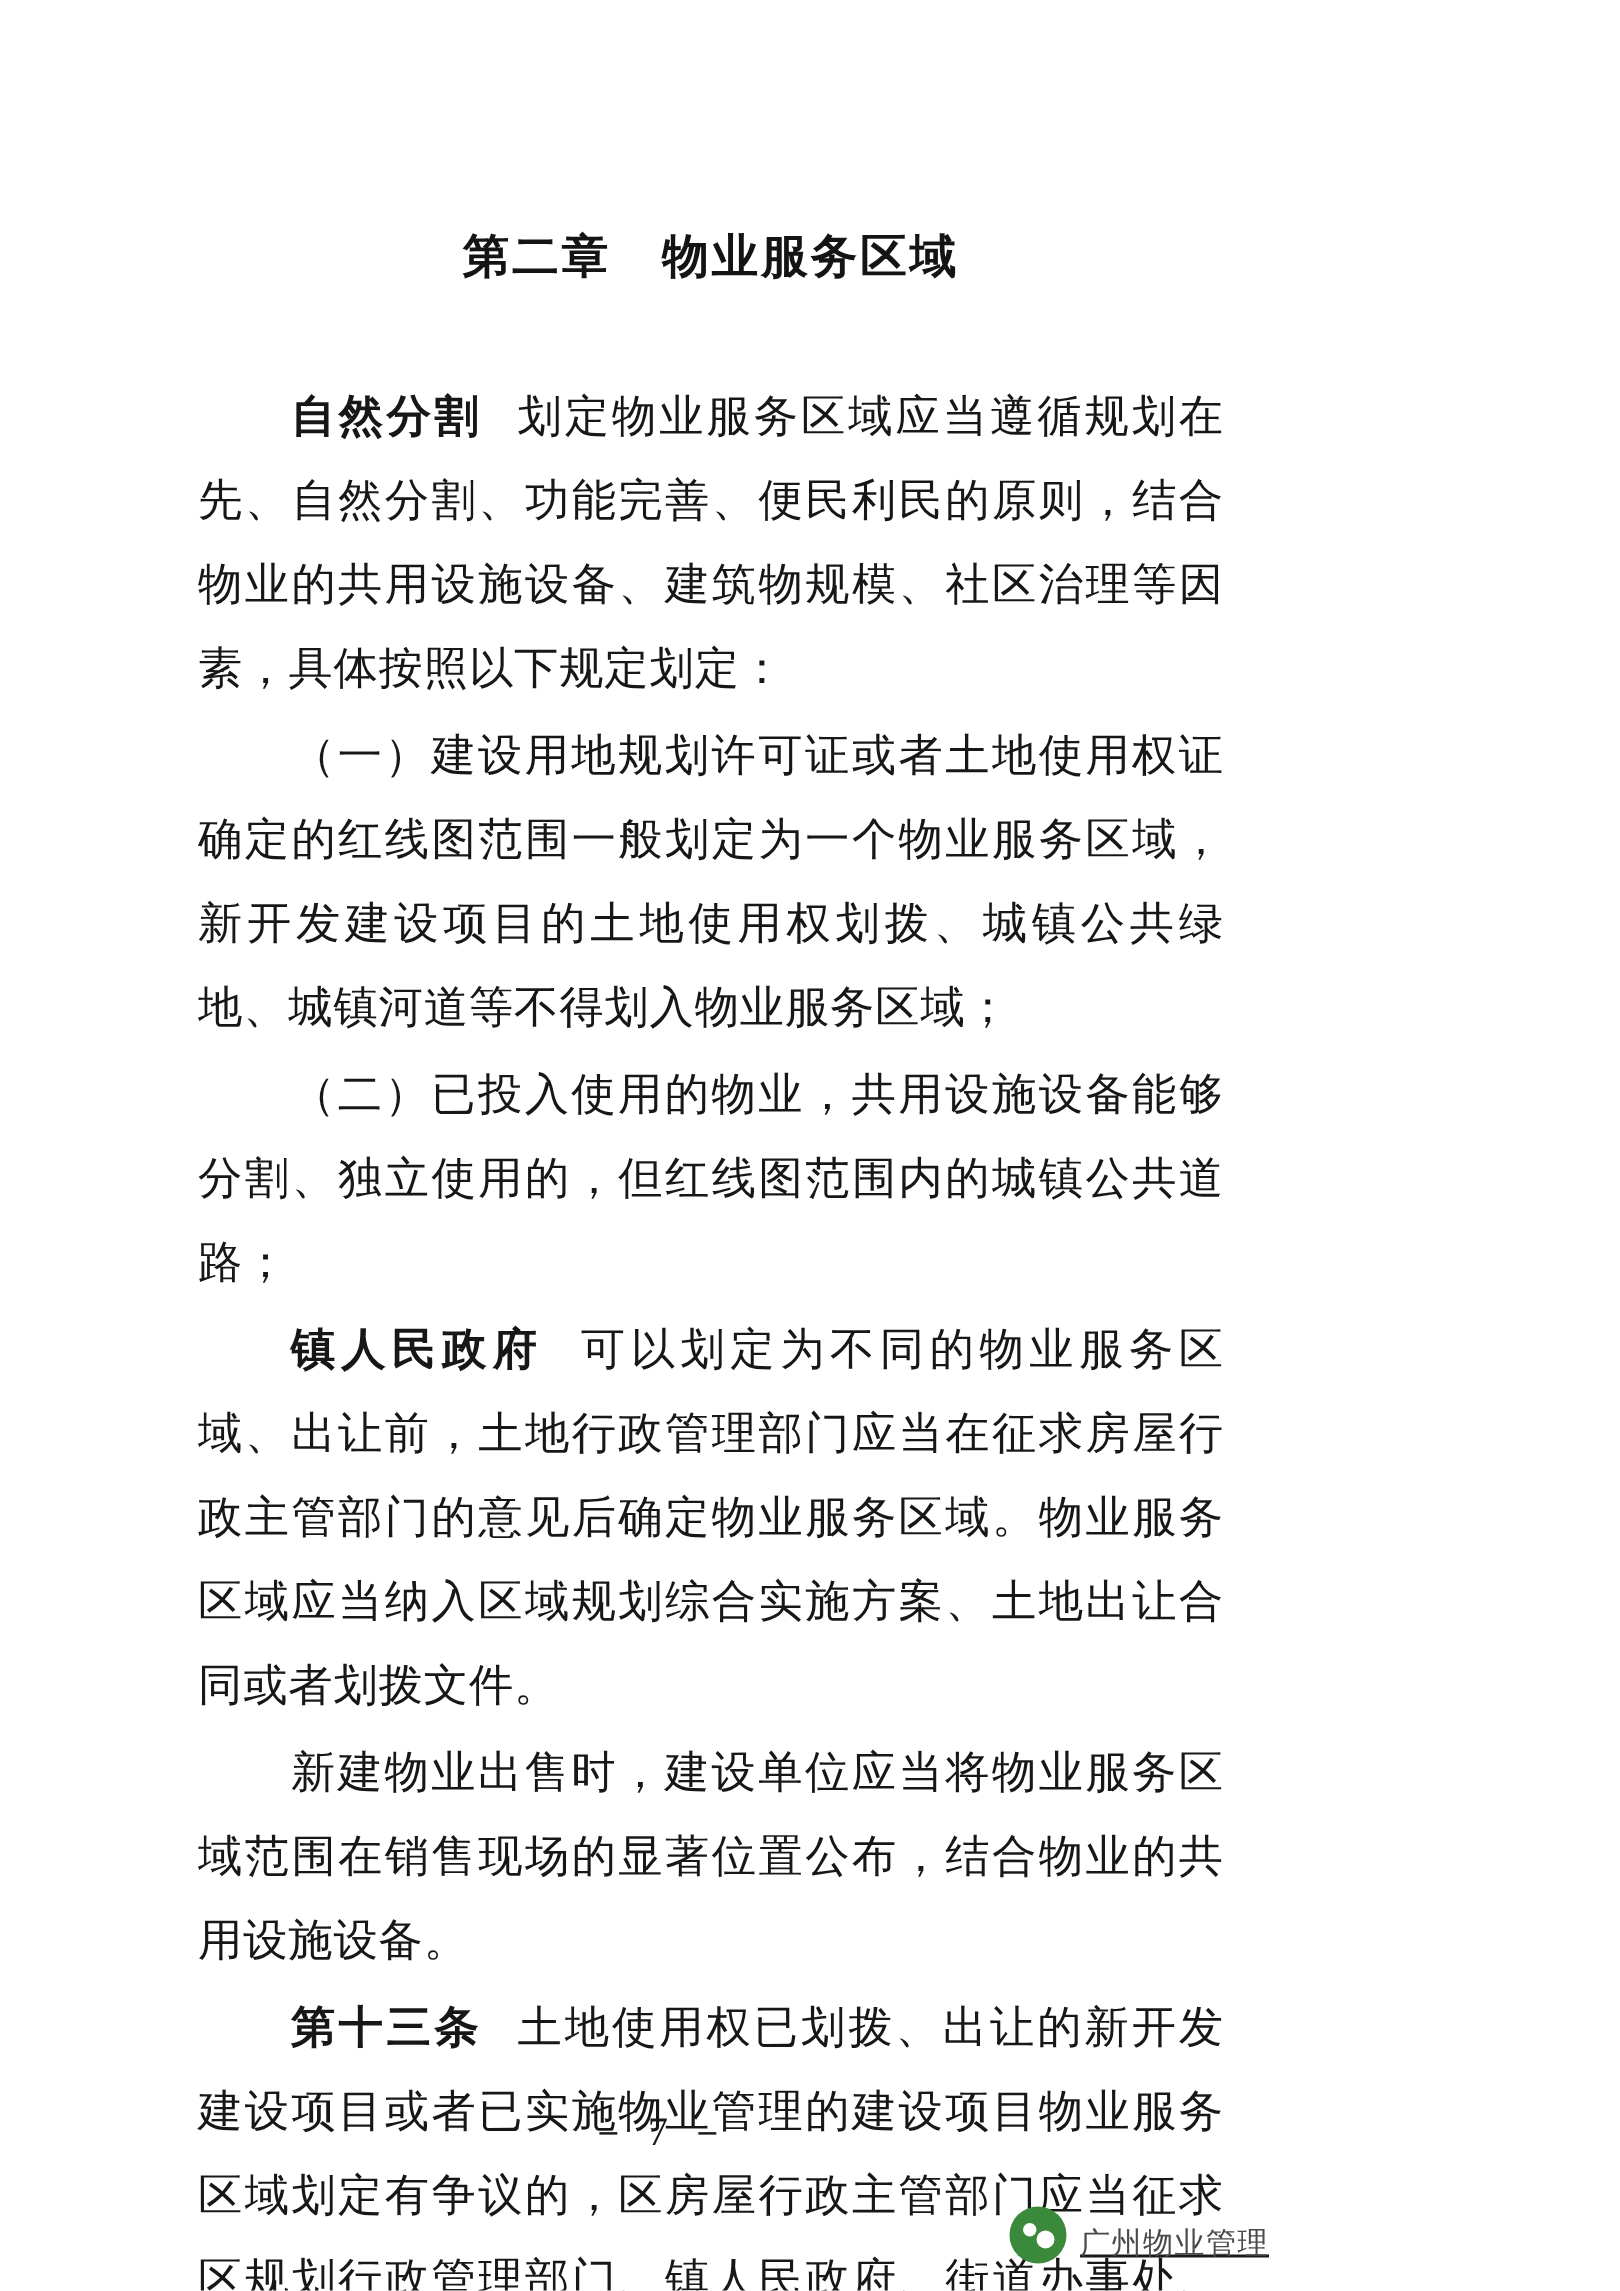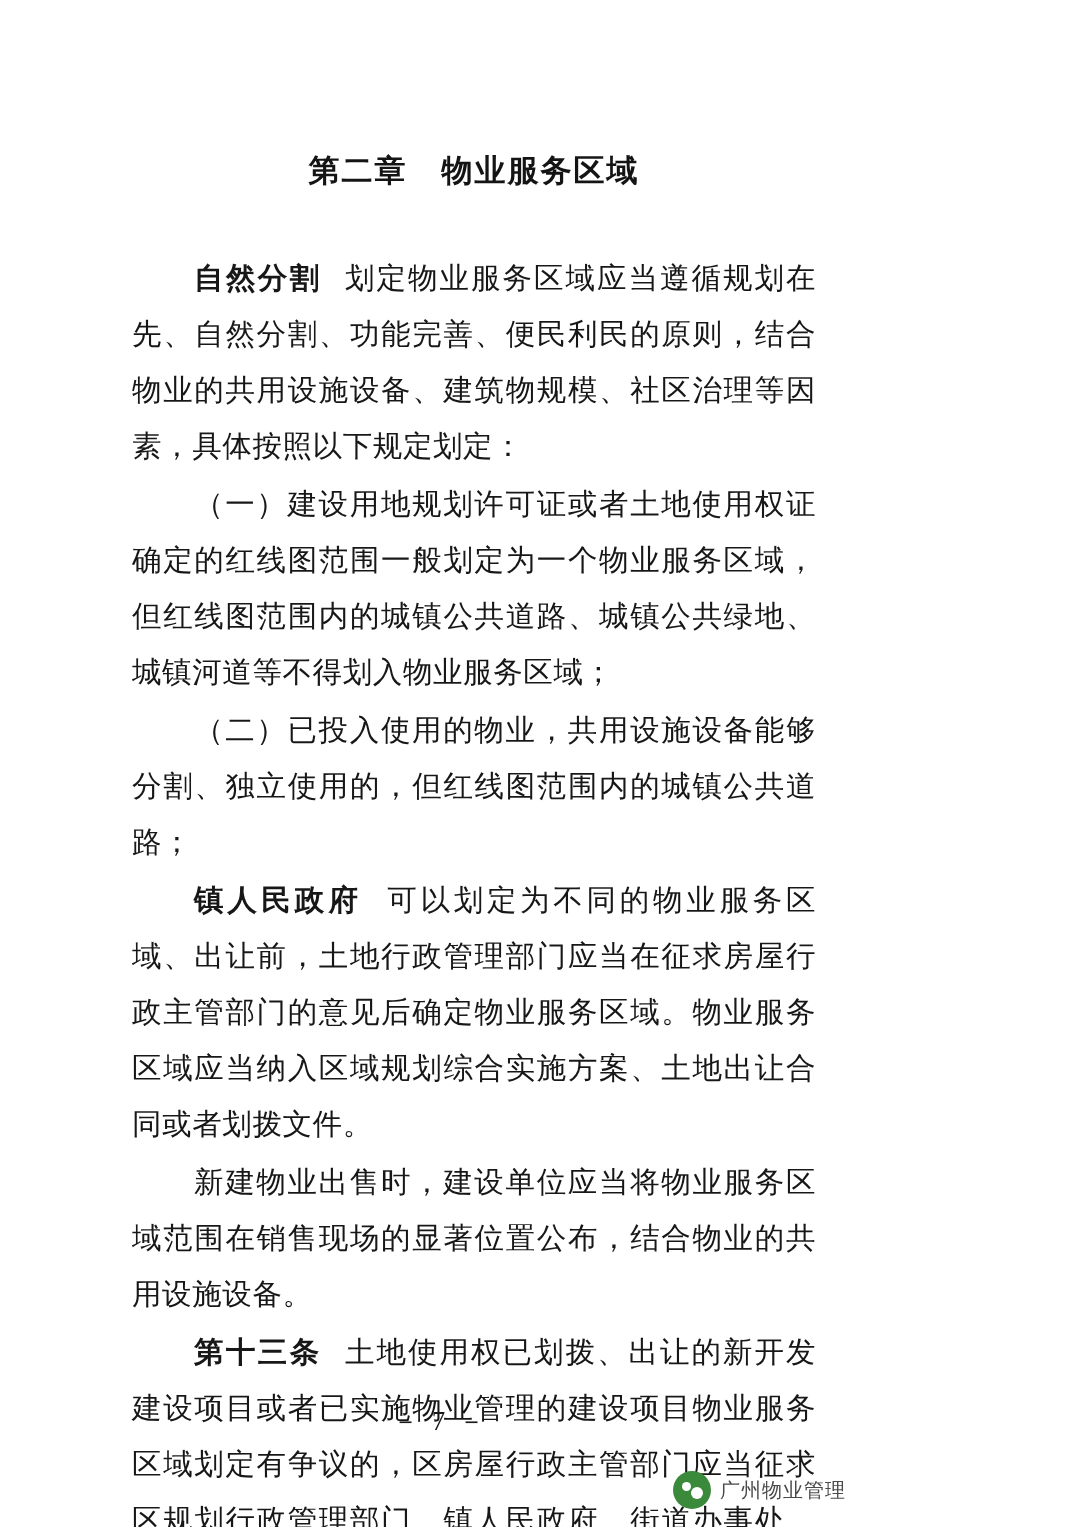--- a/index.html
+++ b/index.html
@@ -62,22 +62,23 @@
     text-align: center;
     font-size: 27px;
     color: #1a1a1a;
     letter-spacing: 3px;
   }
   .wm {
     position: absolute;
     right: 34px;
     bottom: 18px;
     display: flex;
-    align-items: center;
+    align-items: flex-end;
     gap: 9px;
+    text-decoration: underline;
   }
   .wm-logo {
     width: 38px;
     height: 38px;
     border-radius: 50%;
     background: #3b8a3b;
     position: relative;
     flex: 0 0 auto;
   }
   .wm-logo::before {
@@ -112,21 +113,21 @@
 <body>
 
 <div class="page">
 
   <h1 class="chapter-title">
     <span>第二章</span><span class="gap"></span><span>物业服务区域</span>
   </h1>
 
   <p class="para"><span class="art-num">自然分割</span><span class="sp"></span><span>划定物业服务区域应当遵循规划在先、自然分割、功能完善、便民利民的原则，结合物业的共用设施设备、建筑物规模、社区治理等因素，具体按照以下规定划定：</span></p>
 
-  <p class="para"><span>（一）建设用地规划许可证或者土地使用权证确定的红线图范围一般划定为一个物业服务区域，但红线图范围内的城镇公共道路、城镇公共绿地、城镇河道等不得划入物业服务区域；</span></p>
+  <p class="para"><span>（一）建设用地规划许可证或者土地使用权证确定的红线图范围一般划定为一个物业服务区域，新开发建设项目的土地使用权划拨、城镇公共绿地、城镇河道等不得划入物业服务区域；</span></p>
 
   <p class="para"><span>（二）已投入使用的物业，共用设施设备能够分割、独立使用的，但红线图范围内的城镇公共道路；</span></p>
 
 
   <p class="para"><span class="art-num">镇人民政府</span><span class="sp"></span><span>可以划定为不同的物业服务区域、出让前，土地行政管理部门应当在征求房屋行政主管部门的意见后确定物业服务区域。物业服务区域应当纳入区域规划综合实施方案、土地出让合同或者划拨文件。</span></p>
 
   <p class="para"><span>新建物业出售时，建设单位应当将物业服务区域范围在销售现场的显著位置公布，结合物业的共用设施设备。</span></p>
 
   <p class="para"><span class="art-num">第十三条</span><span class="sp"></span><span>土地使用权已划拨、出让的新开发建设项目或者已实施物业管理的建设项目物业服务区域划定有争议的，区房屋行政主管部门应当征求区规划行政管理部门、镇人民政府、街道办事处、居民委员会的意见后确定，并将确定的物业服务</span></p>
 

